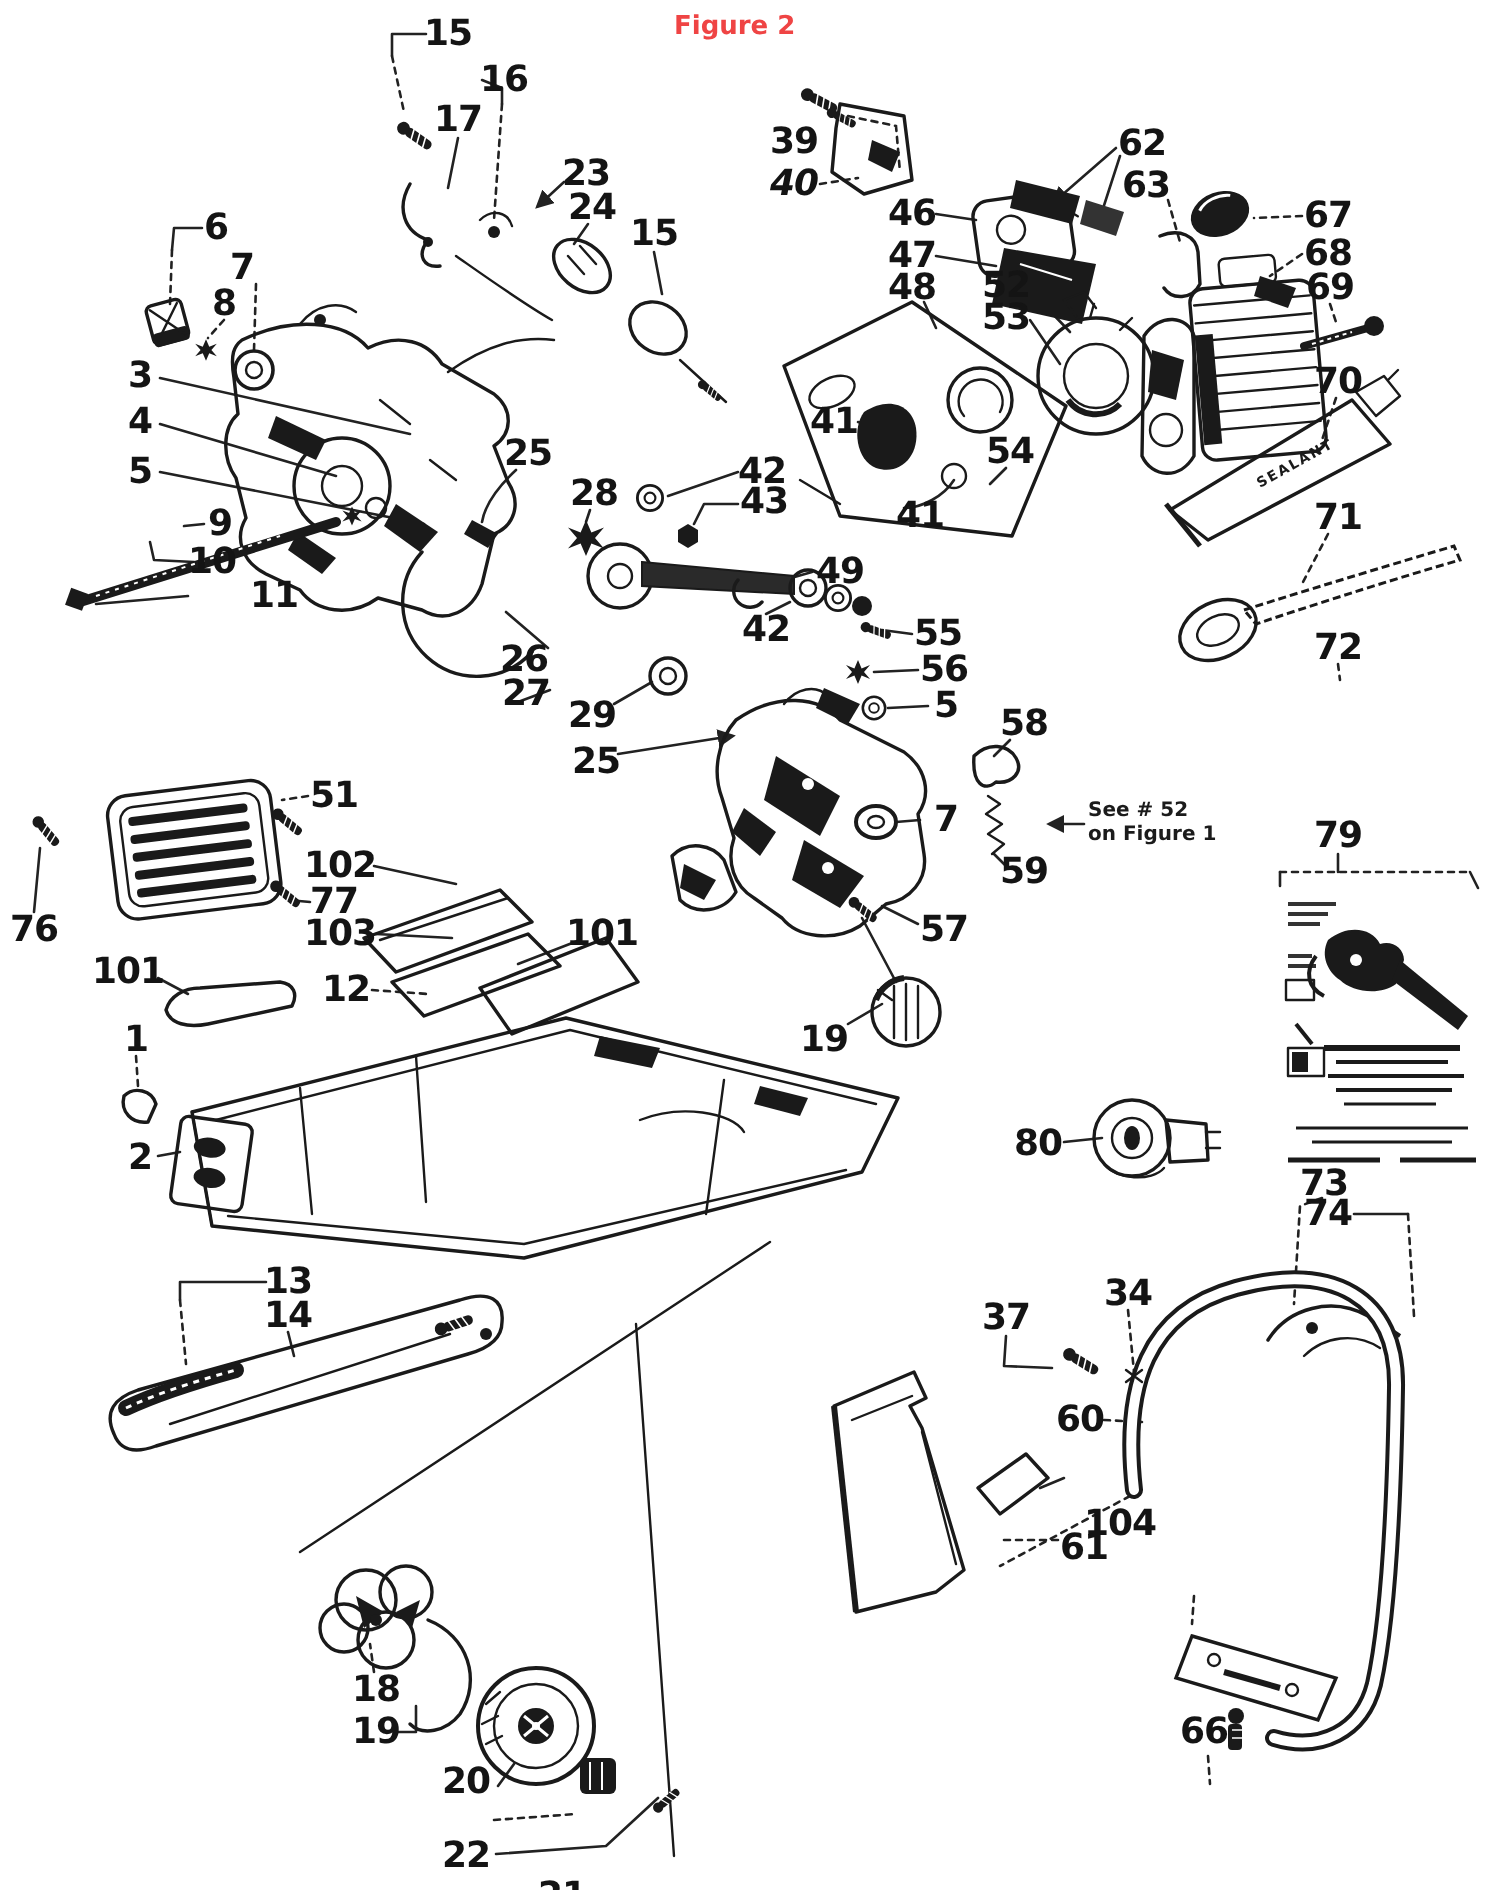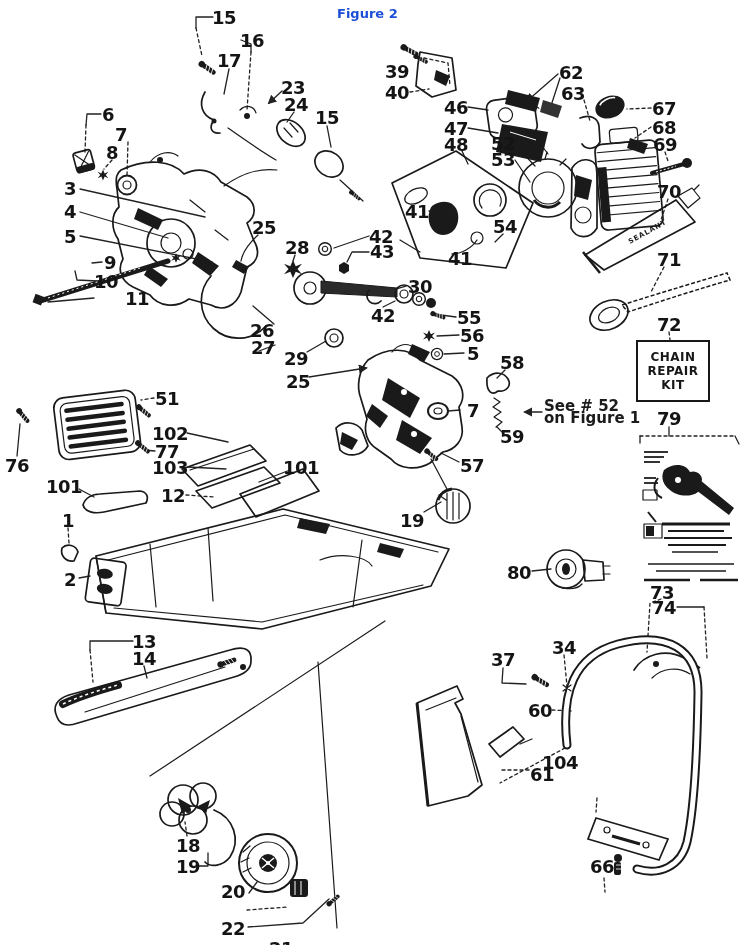--- a/index.html
+++ b/index.html
@@ -1,28 +1,28 @@
 <!DOCTYPE html>
 <html><head>
 <meta charset="utf-8">
 <style>
   html,body{margin:0;padding:0;background:#fff;}
   .stage{position:relative;width:750px;height:945px;background:#fff;overflow:hidden;
          font-family:"DejaVu Sans",sans-serif;}
   .callout{position:absolute;transform:translate(-50%,-50%);font-weight:700;font-size:18px;
            color:#141414;white-space:nowrap;letter-spacing:-0.5px;}
-  .figtitle{position:absolute;left:337px;top:6px;font-weight:700;font-size:13px;color:#1d4ed8;}
+  .figtitle{position:absolute;left:337px;top:6px;font-weight:700;font-size:13px;color:#ef4444;}
   .watermark{position:absolute;left:50%;top:456px;transform:translateX(-50%);
              font-weight:700;font-size:33px;color:#c3c3c3;opacity:.8;white-space:nowrap;
              letter-spacing:0px;}
   .kitbox{position:absolute;left:636px;top:340px;width:70px;height:58px;border:2.5px solid #181818;
           display:flex;flex-direction:column;align-items:center;justify-content:center;
           font-weight:700;font-size:12px;line-height:14px;color:#181818;text-align:center;
           letter-spacing:.5px;}
-  .note{position:absolute;left:544px;top:400px;font-weight:700;font-size:15px;line-height:12px;
+  .note{position:absolute;left:544px;top:400px;font-weight:700;font-size:10px;line-height:12px;
         color:#1b1b1b;white-space:nowrap;}
   svg{position:absolute;left:0;top:0;}
   .ln{fill:none;stroke:#1a1a1a;stroke-width:1.7;stroke-linecap:round;stroke-linejoin:round;}
   .l2{fill:none;stroke:#1a1a1a;stroke-width:1.2;stroke-linecap:round;stroke-linejoin:round;}
   .fl{fill:#1a1a1a;stroke:none;}
   .f3{fill:#333;stroke:none;}
   .ld{fill:none;stroke:#222;stroke-width:1.3;stroke-linecap:round;stroke-linejoin:round;}
   .ldd{fill:none;stroke:#222;stroke-width:1.3;stroke-linecap:round;stroke-dasharray:3,3;}
 </style>
 </head>
@@ -430,40 +430,35 @@
       <path class="l2" d="M243,852 L250,846 M241,862 L249,858 M243,872 L251,868"></path>
       <rect x="290" y="879" width="18" height="18" rx="3" class="fl"></rect>
       <path d="M295,881 V895 M301,881 V895" stroke="#fff" stroke-width="1" fill="none"></path>
       <use href="#scr" transform="translate(330,903) rotate(-40) scale(.8)"></use>
     </g>
   </svg>
 
   <div class="figtitle">Figure 2</div>
 
 
-  <div class="kitbox">
-    <span>CHAIN</span>
-    <span>REPAIR</span>
-    <span>KIT</span>
-  </div>
 
   <div class="note">
     <div>See # 52</div>
     <div>on Figure 1</div>
   </div>
 
   <div id="callout-layer">
       <div class="callout" style="left: 224px; top: 17px;">15</div>
       <div class="callout" style="left: 228px; top: 40px; margin-left: 24px;">16</div>
       <div class="callout" style="left: 229px; top: 60px;">17</div>
       <div class="callout" style="left: 293px; top: 87px;">23</div>
       <div class="callout" style="left: 296px; top: 104px;">24</div>
       <div class="callout" style="left: 327px; top: 117px;">15</div>
       <div class="callout" style="left: 397px; top: 71px;">39</div>
-      <div class="callout" style="left: 397px; top: 92px;">40</div>
+      <div class="callout" style="left: 397px; top: 92px; font-style: italic;">40</div>
       <div class="callout" style="left: 456px; top: 107px;">46</div>
       <div class="callout" style="left: 456px; top: 128px;">47</div>
       <div class="callout" style="left: 456px; top: 144px;">48</div>
       <div class="callout" style="left: 571px; top: 72px;">62</div>
       <div class="callout" style="left: 573px; top: 93px;">63</div>
       <div class="callout" style="left: 503px; top: 143px;">52</div>
       <div class="callout" style="left: 503px; top: 159px;">53</div>
       <div class="callout" style="left: 664px; top: 108px;">67</div>
       <div class="callout" style="left: 664px; top: 127px;">68</div>
       <div class="callout" style="left: 665px; top: 144px;">69</div>
@@ -479,21 +474,21 @@
       <div class="callout" style="left: 110px; top: 262px;">9</div>
       <div class="callout" style="left: 106px; top: 281px;">10</div>
       <div class="callout" style="left: 105px; top: 298px; margin-left: 32px;">11</div>
       <div class="callout" style="left: 264px; top: 227px;">25</div>
       <div class="callout" style="left: 297px; top: 247px;">28</div>
       <div class="callout" style="left: 381px; top: 236px;">42</div>
       <div class="callout" style="left: 382px; top: 251px;">43</div>
       <div class="callout" style="left: 417px; top: 211px;">41</div>
       <div class="callout" style="left: 505px; top: 226px;">54</div>
       <div class="callout" style="left: 460px; top: 258px;">41</div>
-      <div class="callout" style="left: 420px; top: 286px;">30</div>
+      <div class="callout" style="left: 420px; top: 286px;">49</div>
       <div class="callout" style="left: 383px; top: 315px;">42</div>
       <div class="callout" style="left: 262px; top: 330px;">26</div>
       <div class="callout" style="left: 263px; top: 347px;">27</div>
       <div class="callout" style="left: 296px; top: 358px;">29</div>
       <div class="callout" style="left: 298px; top: 381px;">25</div>
       <div class="callout" style="left: 469px; top: 317px;">55</div>
       <div class="callout" style="left: 472px; top: 335px;">56</div>
       <div class="callout" style="left: 473px; top: 353px;">5</div>
       <div class="callout" style="left: 512px; top: 362px;">58</div>
       <div class="callout" style="left: 473px; top: 410px;">7</div>

